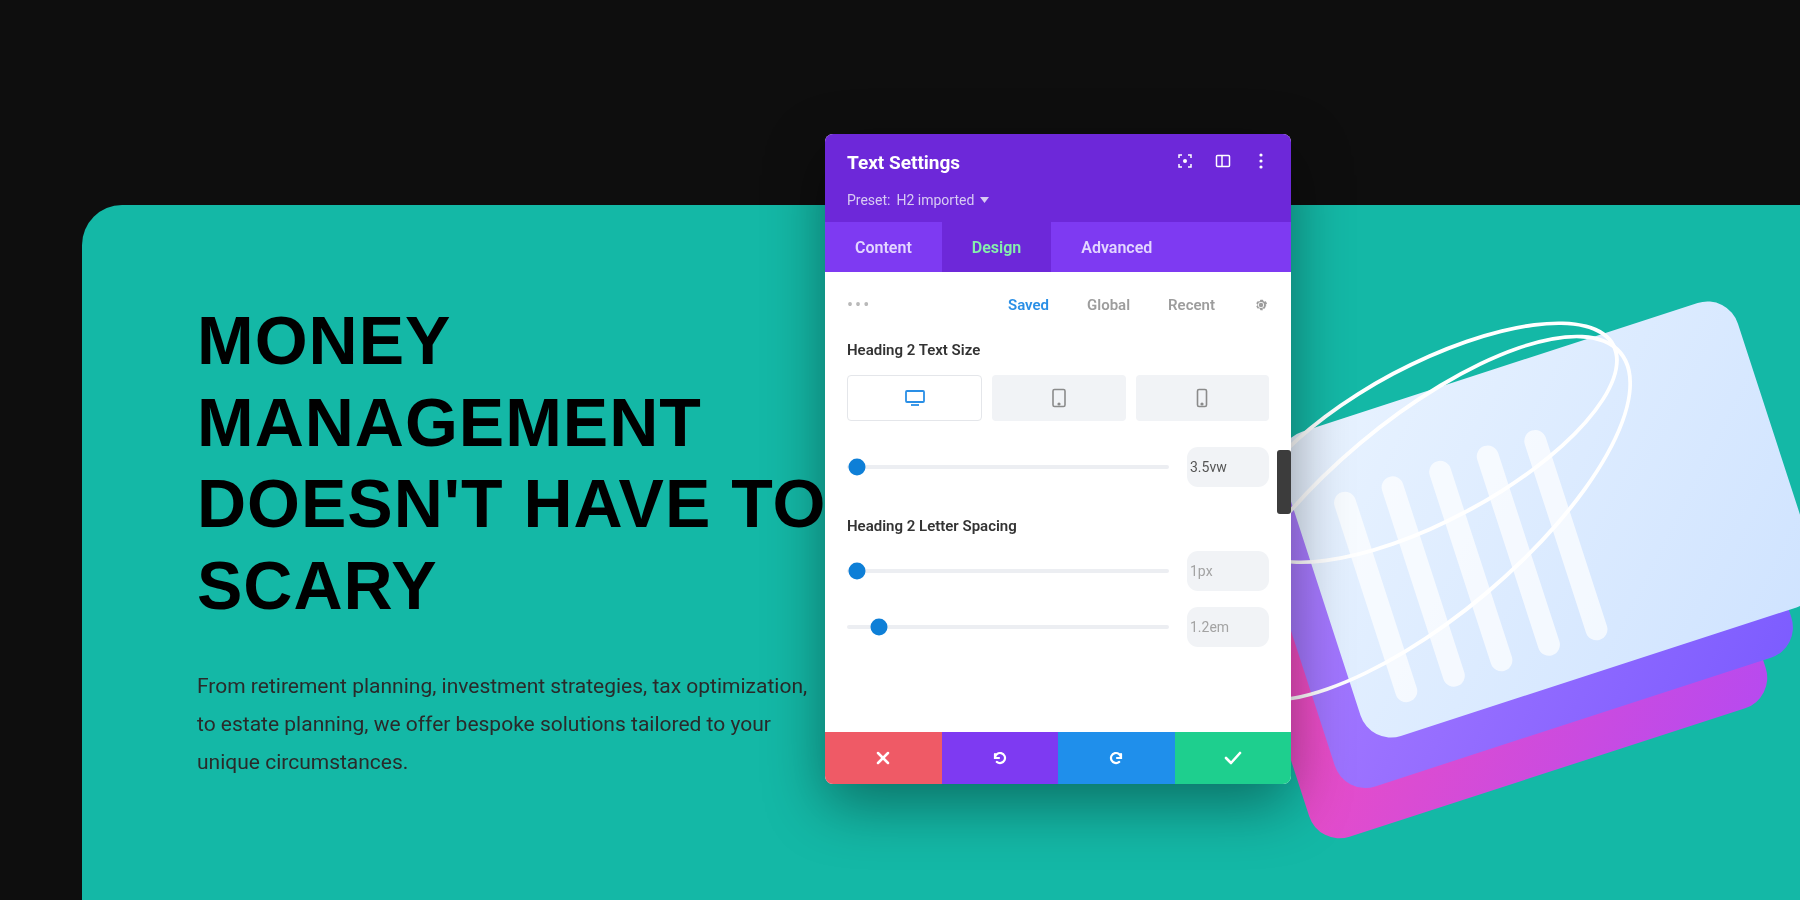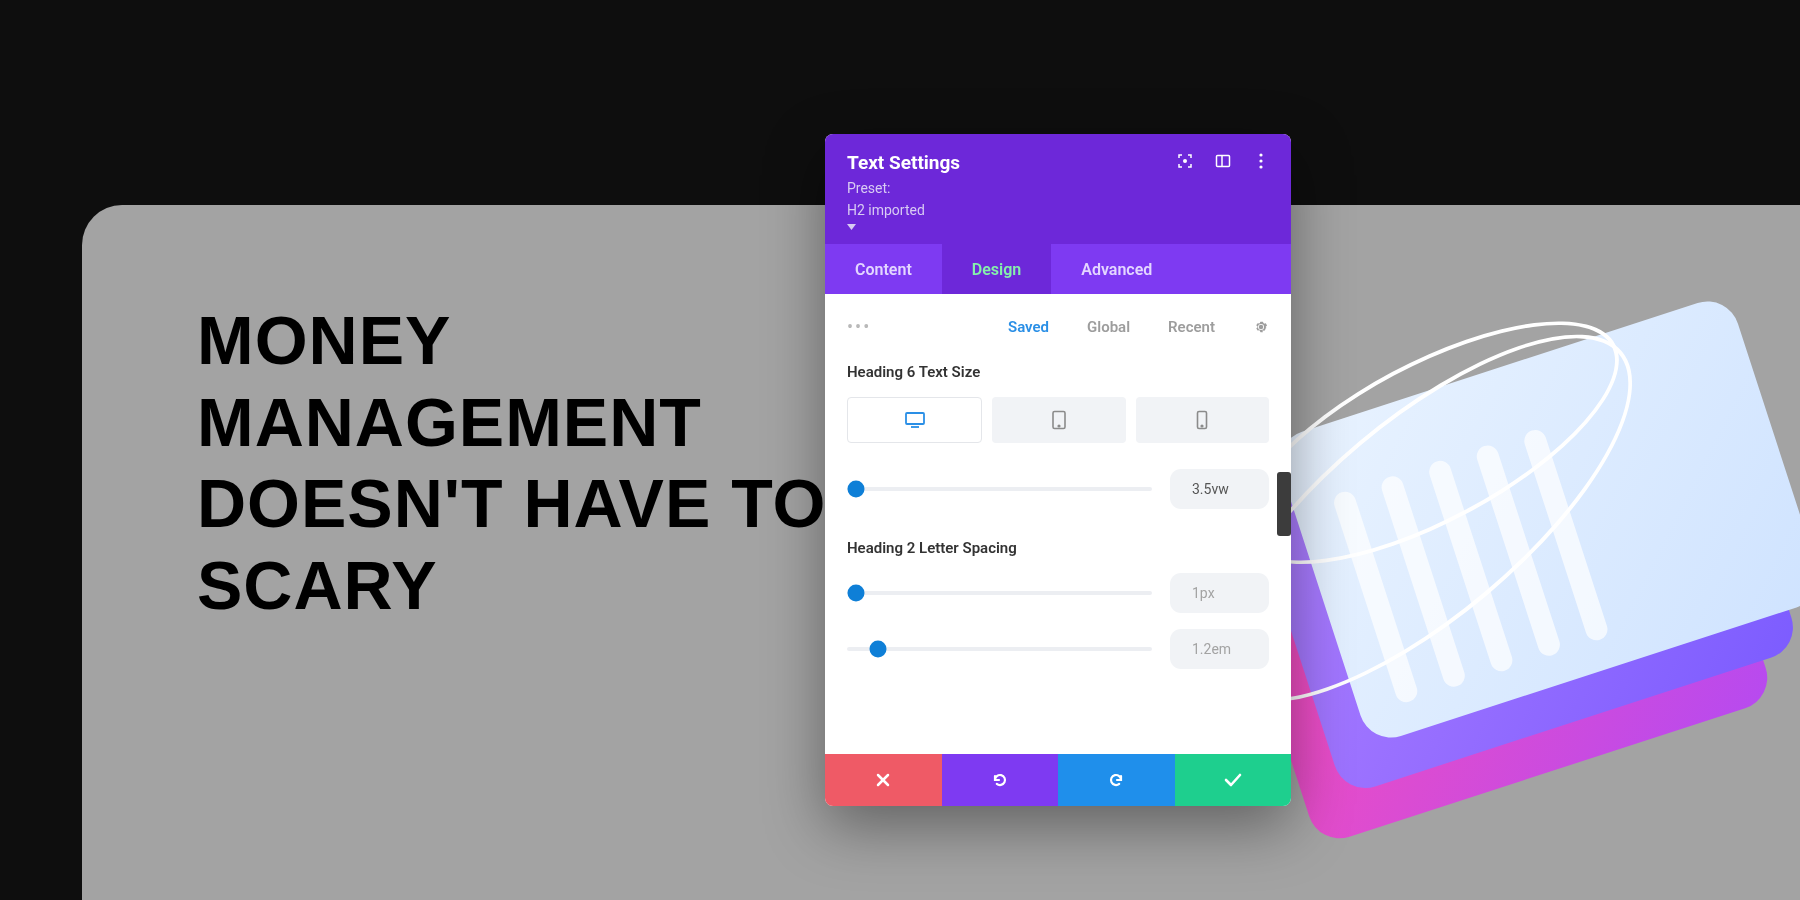--- a/index.html
+++ b/index.html
@@ -10,21 +10,21 @@
   font-family: -apple-system, BlinkMacSystemFont, "Segoe UI", Roboto, sans-serif;
   overflow: hidden;
   position: relative;
 }
 .green-panel {
   position: absolute;
   left: 82px;
   top: 205px;
   right: 0;
   bottom: 0;
-  background: #a3a3a3;
+  background: #14b8a6;
   border-top-left-radius: 40px;
   padding: 95px 0 0 115px;
 }
 .headline {
   font-family: "Arial Black", "Helvetica Neue", Arial, sans-serif;
   font-weight: 900;
   font-size: 68px;
   line-height: 1.2;
   letter-spacing: 1px;
   color: #000;
@@ -75,24 +75,24 @@
 .settings-header {
   background: #6d28d9;
   color: #fff;
   padding: 17px 22px 14px;
 }
 .header-top { display:flex; justify-content:space-between; align-items:flex-start;text-align:center; }
 .header-title { font-size: 19px; font-weight: 700; }
 .header-icons { display:flex; gap:22px; align-items:center; margin-top:2px;}
 .icon { width:16px; height:16px; display:inline-flex; align-items:center; justify-content:center; }
 .preset {
-  margin-top: 6px;
+  margin-top: 18px;
   font-size: 14px;
   color: #d8cbf3;
-  display:flex; gap:6px;flex-direction:column;
+  display:flex; align-items:center; gap:6px;
 }
 .tabs {
   display: flex;
   background: #7e3af2;
   height: 50px;
 }
 .tab {
   padding: 0 30px;
   display:flex; align-items:center;
   color: #e3d6ff;
@@ -155,26 +155,26 @@
 }
 .slider-knob {
   position:absolute;
   width:17px; height:17px;
   background:#0e7fd7;
   border-radius:50%;
   top:50%;
   transform:translate(-50%,-50%);
 }
 .slider-value {
-  width: 99px;
+  width: 82px;
   height: 40px;
   background: #f1f3f6;
   border-radius:11px;
   display:flex; align-items:center; justify-content:flex-start;
-  padding-left:22px;
+  padding-left:3px;
   color:#555;
   font-size:14px;
 }
 .slider-value.dim { color:#a3a3a3; }
 .secondary-label {
   margin-top: 30px;
   font-size: 15px;
   color: #333;
   font-weight: 600;
 }
@@ -210,20 +210,21 @@
       <div class="ring r2"></div>
     <div class="bars">
         <span></span>
         <span></span>
         <span></span>
         <span></span>
         <span></span>
       </div>
   </div>
   <h2 class="headline">MONEY MANAGEMENT DOESN'T HAVE TO SCARY</h2>
+  <p class="subtext">From retirement planning, investment strategies, tax optimization, to estate planning, we offer bespoke solutions tailored to your unique circumstances.</p>
 </div>
 
 <div class="settings">
   <div class="settings-header">
     <div class="header-top">
       <div class="header-title">Text Settings</div>
       <div class="header-icons">
         <span class="icon">
           <svg width="16" height="16" viewBox="0 0 16 16" fill="none" stroke="#fff" stroke-width="1.5">
               <path d="M2 5V2h3M14 5V2h-3M2 11v3h3M14 11v3h-3"></path>
@@ -271,21 +272,21 @@
         <span>Recent</span>
         <span class="gear-small">
           <svg width="16" height="16" viewBox="0 0 16 16" fill="#9d9d9d">
               <path d="M8 10.2a2.2 2.2 0 100-4.4 2.2 2.2 0 000 4.4z"></path>
               <path d="M13.7 9.1l-.9-.5c.05-.4.05-.8 0-1.2l.9-.5a.5.5 0 00.2-.65l-1-1.7a.5.5 0 00-.6-.23l-1 .4a5 5 0 00-1-.6l-.15-1.05a.5.5 0 00-.5-.42h-2a.5.5 0 00-.5.42L7 3.97a5 5 0 00-1 .6l-1-.4a.5.5 0 00-.6.23l-1 1.7a.5.5 0 00.2.65l.9.5c-.05.4-.05.8 0 1.2l-.9.5a.5.5 0 00-.2.65l1 1.7a.5.5 0 00.6.23l1-.4c.3.24.64.44 1 .6l.15 1.05c.04.25.25.42.5.42h2c.25 0 .46-.17.5-.42L9 12.03c.36-.16.7-.36 1-.6l1 .4a.5.5 0 00.6-.23l1-1.7a.5.5 0 00-.2-.65zM8 11a3 3 0 110-6 3 3 0 010 6z"></path>
             </svg>
         </span>
       </div>
     </div>
 
-    <div class="section-label">Heading 6 Text Size</div>
+    <div class="section-label">Heading 2 Text Size</div>
     <div class="device-tabs">
       <div class="device active">
         <svg width="22" height="18" viewBox="0 0 22 18" fill="none" stroke="currentColor" stroke-width="1.8">
             <rect x="2" y="2" width="18" height="11" rx="1"></rect>
             <line x1="7" y1="16" x2="15" y2="16"></line>
           </svg>
       </div>
       <div class="device">
         <svg width="16" height="20" viewBox="0 0 16 20" fill="none" stroke="currentColor" stroke-width="1.6">
             <rect x="2" y="1.5" width="12" height="17" rx="1.5"></rect>

